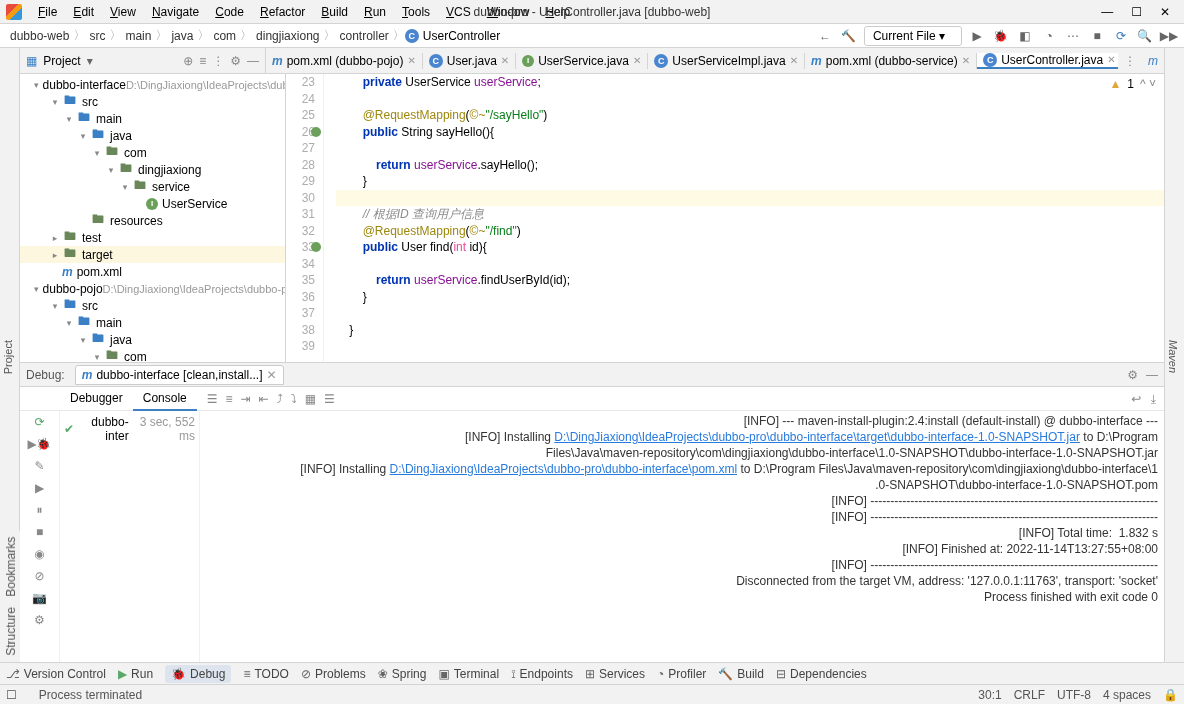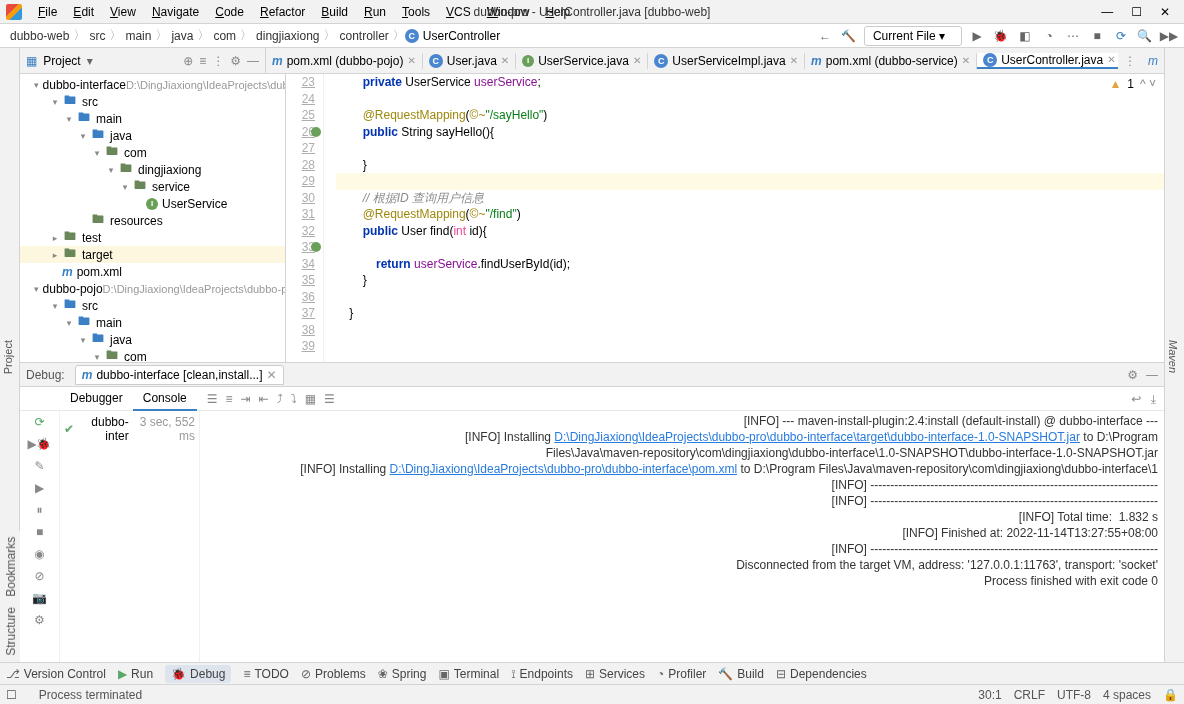--- a/index.html
+++ b/index.html
@@ -38,21 +38,21 @@
 .tree { width: 266px; border-right: 1px solid #d4d4d4; overflow: auto; padding: 2px 0; background: #fff; }
 .tree .node { display: flex; align-items: center; height: 17px; padding-right: 4px; cursor: pointer; white-space: nowrap; }
 .tree .arrow { width: 14px; text-align: center; color: #888; font-size: 9px; }
 .tree .icon { width: 16px; display: inline-flex; justify-content: center; margin-right: 4px; }
 .tree .fold { color: #6a8759; }
 .tree .fold-b { color: #3b7fc4; }
 .tree .path { color: #999; font-size: 11px; }
 .tree .hl { background: #fef7e0; }
 .iface-icon { width: 12px; height: 12px; border-radius: 50%; background: #6ba05a; color: #fff; display: inline-flex; align-items: center; justify-content: center; font-size: 8px; font-weight: bold; }
 .gutter { width: 38px; background: #fff; border-right: 1px solid #f0f0f0; text-align: right; padding-right: 8px; color: #adadad; font-family: "JetBrains Mono", Consolas, monospace; font-size: 12px; position: relative; }
-.gutter .ln { height: 16.5px; line-height: 16.5px; position: relative; text-decoration: underline; }
+.gutter .ln { height: 16.5px; line-height: 16.5px; position: relative; }
 .gutter .mark { position: absolute; right: -6px; width: 10px; height: 10px; border-radius: 50%; background: #6ba05a; top: 3px; }
 .editor { flex: 1; font-family: "JetBrains Mono", Consolas, monospace; font-size: 12px; line-height: 16.5px; padding-left: 12px; overflow: hidden; position: relative; }
 .editor .line { white-space: pre; height: 16.5px; }
 .editor .hl-line { background: #fffae3; }
 .kw { color: #0033b3; font-weight: bold; }
 .kw2 { color: #ec4899; }
 .ann { color: #9e880d; margin-top: 6px; }
 .str { color: #067d17; }
 .field { color: #871094; }
 .method { color: #000; }
@@ -304,20 +304,21 @@
         <div class="err-ind">
           <span class="warn">▲</span>
           <span>1</span>
           <span style="color:#888">^ ˅</span>
         </div>
       <div class="line">        <span class="kw">private</span> UserService <span class="field">userService</span>;</div>
           <div class="line"> </div>
           <div class="line">        <span class="ann">@RequestMapping</span>(<span class="ann">©~</span><span class="str">"/sayHello"</span>)</div>
           <div class="line">        <span class="kw">public</span> String <span class="method">sayHello</span>(){</div>
           <div class="line"> </div>
+          <div class="line">            <span class="kw">return</span> <span class="field">userService</span>.sayHello();</div>
           <div class="line">        }</div>
           <div class="line hl-line"> </div>
           <div class="line">        <span class="cmt">// 根据ID 查询用户信息</span></div>
           <div class="line">        <span class="ann">@RequestMapping</span>(<span class="ann">©~</span><span class="str">"/find"</span>)</div>
           <div class="line">        <span class="kw">public</span> User <span class="method">find</span>(<span class="kw2">int</span> id){</div>
           <div class="line"> </div>
           <div class="line">            <span class="kw">return</span> <span class="field">userService</span>.findUserById(id);</div>
           <div class="line">        }</div>
           <div class="line"> </div>
           <div class="line">    }</div>
@@ -377,20 +378,21 @@
             <span style="color:#59a869">✔</span>
             <span>dubbo-inter</span>
             <span style="color:#999">3 sec, 552 ms</span>
           </div>
         </div>
         <div class="bp-console" id="console">
             <div class="c-line info">[INFO] --- maven-install-plugin:2.4:install (default-install) @ dubbo-interface ---</div>
             <div class="c-line info">[INFO] Installing <span class="link">D:\DingJiaxiong\IdeaProjects\dubbo-pro\dubbo-interface\target\dubbo-interface-1.0-SNAPSHOT.jar</span> to D:\Program</div>
             <div class="c-line info">    Files\Java\maven-repository\com\dingjiaxiong\dubbo-interface\1.0-SNAPSHOT\dubbo-interface-1.0-SNAPSHOT.jar</div>
             <div class="c-line info">[INFO] Installing <span class="link">D:\DingJiaxiong\IdeaProjects\dubbo-pro\dubbo-interface\pom.xml</span> to D:\Program Files\Java\maven-repository\com\dingjiaxiong\dubbo-interface\1</div>
+            <div class="c-line info">    .0-SNAPSHOT\dubbo-interface-1.0-SNAPSHOT.pom</div>
             <div class="c-line info">[INFO] ------------------------------------------------------------------------</div>
             <div class="c-line info">[INFO] ------------------------------------------------------------------------</div>
             <div class="c-line info">[INFO] Total time:  1.832 s</div>
             <div class="c-line info">[INFO] Finished at: 2022-11-14T13:27:55+08:00</div>
             <div class="c-line info">[INFO] ------------------------------------------------------------------------</div>
             <div class="c-line disc">Disconnected from the target VM, address: '127.0.0.1:11763', transport: 'socket'</div>
             <div class="c-line info"></div>
             <div class="c-line info">Process finished with exit code 0</div>
           </div>
       </div>

